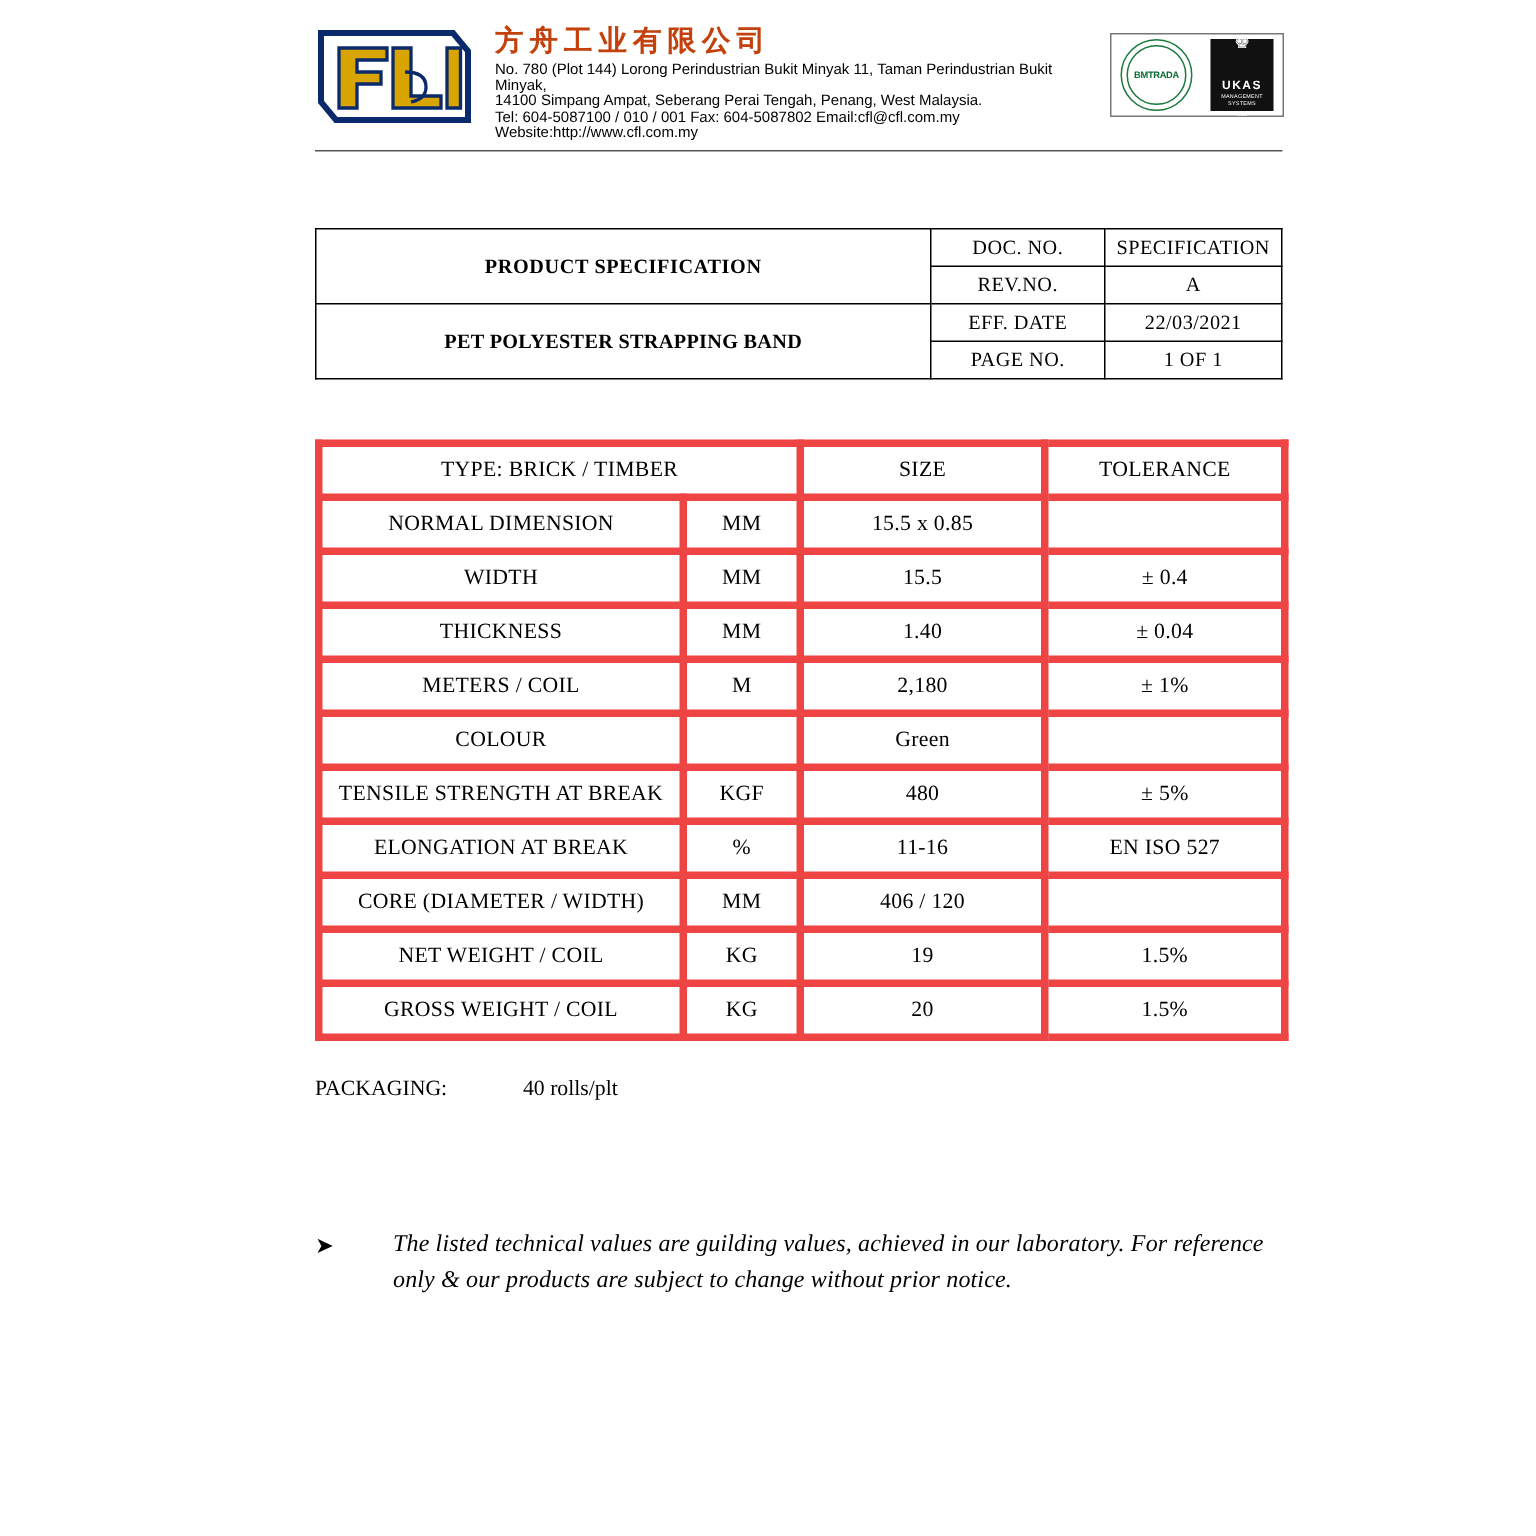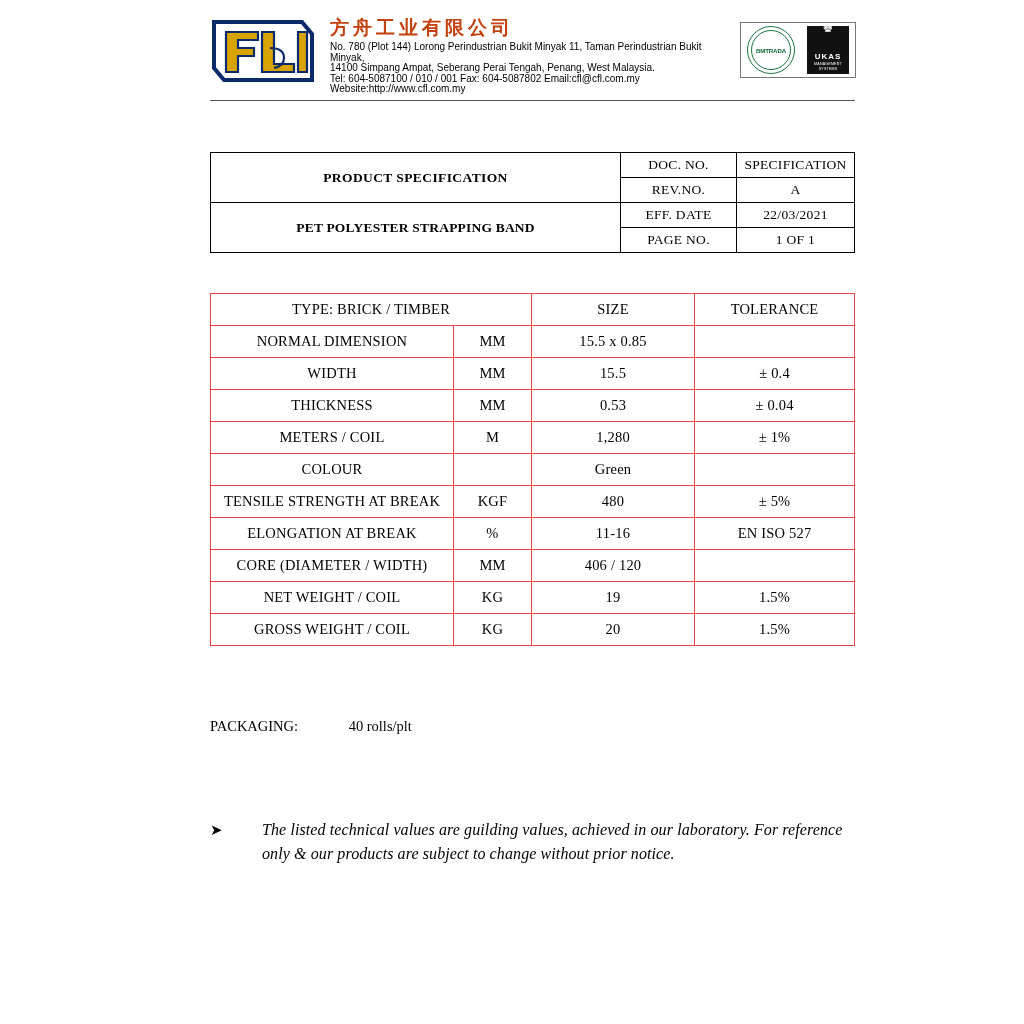--- a/index.html
+++ b/index.html
@@ -180,21 +180,21 @@
 
   
   .spec-table {
     position: absolute;
     left: 210px;
     top: 293px;
     width: 644px;
     table-layout: fixed;
   }
   .spec-table td {
-    border: 1px solid #ef4444;
+    border: 5px solid #ef4444;
     height: 29px;
     text-align: center;
     vertical-align: middle;
     font-size: 14.5px;
     letter-spacing: 0.2px;
   }
 
   
   .packaging {
     position: absolute;
@@ -329,27 +329,27 @@
     </tr>
     <tr>
       <td>WIDTH</td>
       <td>MM</td>
       <td>15.5</td>
       <td>± 0.4</td>
     </tr>
     <tr>
       <td>THICKNESS</td>
       <td>MM</td>
-      <td>0.53</td>
+      <td>1.40</td>
       <td>± 0.04</td>
     </tr>
     <tr>
       <td>METERS / COIL</td>
       <td>M</td>
-      <td>1,280</td>
+      <td>2,180</td>
       <td>± 1%</td>
     </tr>
     <tr>
       <td>COLOUR</td>
       <td></td>
       <td>Green</td>
       <td></td>
     </tr>
     <tr>
       <td>TENSILE STRENGTH AT BREAK</td>

